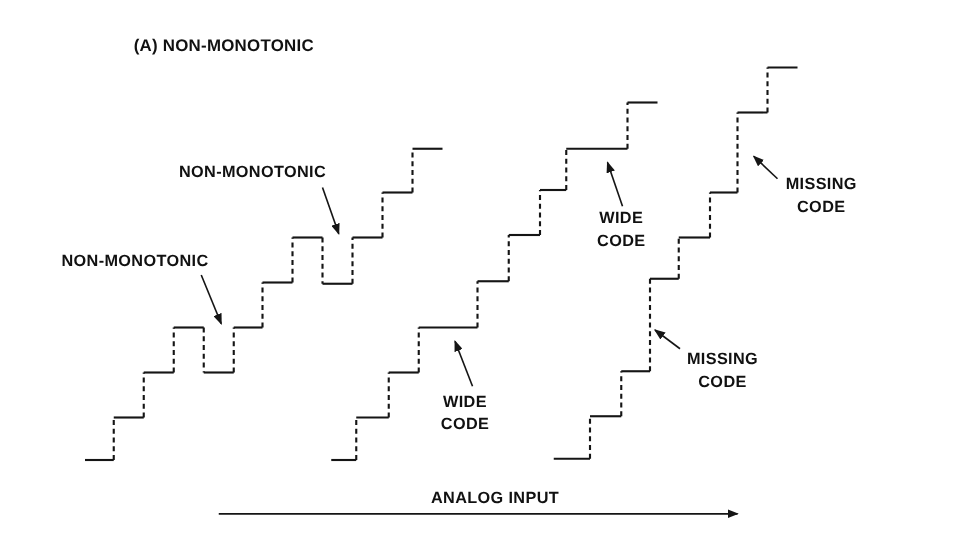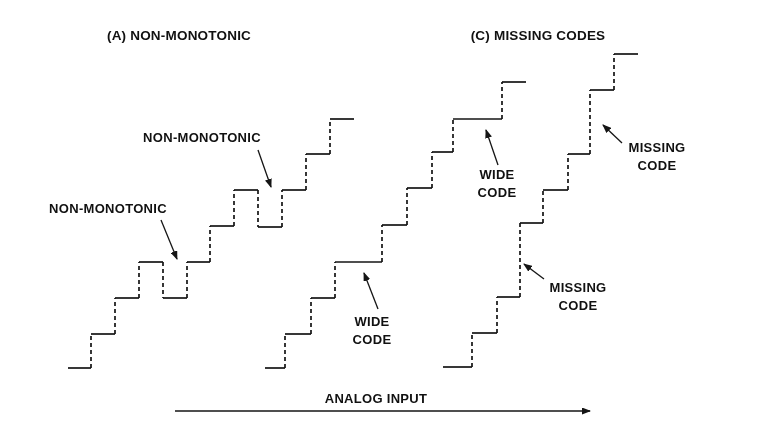--- a/index.html
+++ b/index.html
@@ -105,28 +105,27 @@
         <line x1="161" y1="220" x2="177" y2="259" stroke="#151515" stroke-width="1.3" marker-end="url(#ah)"></line>
         <line x1="498" y1="165" x2="486" y2="130" stroke="#151515" stroke-width="1.3" marker-end="url(#ah)"></line>
         <line x1="378" y1="309" x2="364" y2="273" stroke="#151515" stroke-width="1.3" marker-end="url(#ah)"></line>
         <line x1="622" y1="143" x2="603" y2="125" stroke="#151515" stroke-width="1.3" marker-end="url(#ah)"></line>
         <line x1="544" y1="279" x2="524" y2="264" stroke="#151515" stroke-width="1.3" marker-end="url(#ah)"></line>
         <line x1="175" y1="411" x2="590" y2="411" stroke="#151515" stroke-width="1.4" marker-end="url(#ah)"></line>
       </g>
   </svg>
 
   <div class="label title" style="left: 179px; top: 36px;">(A) NON-MONOTONIC</div>
-  <div class="label title" style="left: 538px; top: 36px;">(C) MISSING CODES</div>
 
   <div class="label" style="left: 202px; top: 138px;">NON-MONOTONIC</div>
   <div class="label" style="left: 108px; top: 209px;">NON-MONOTONIC</div>
   <div class="label" style="left: 497px; top: 184px;">WIDE
 CODE</div>
   <div class="label" style="left: 372px; top: 331px;">WIDE
 CODE</div>
   <div class="label" style="left: 657px; top: 157px;">MISSING
 CODE</div>
   <div class="label" style="left: 578px; top: 297px;">MISSING
 CODE</div>
 
-  <div class="label" style="left: 376px; top: 399px;">ANALOG INPUT</div>
+  <div class="label" style="left: 396px; top: 399px;">ANALOG INPUT</div>
 
 </div>
 
 </body></html>

